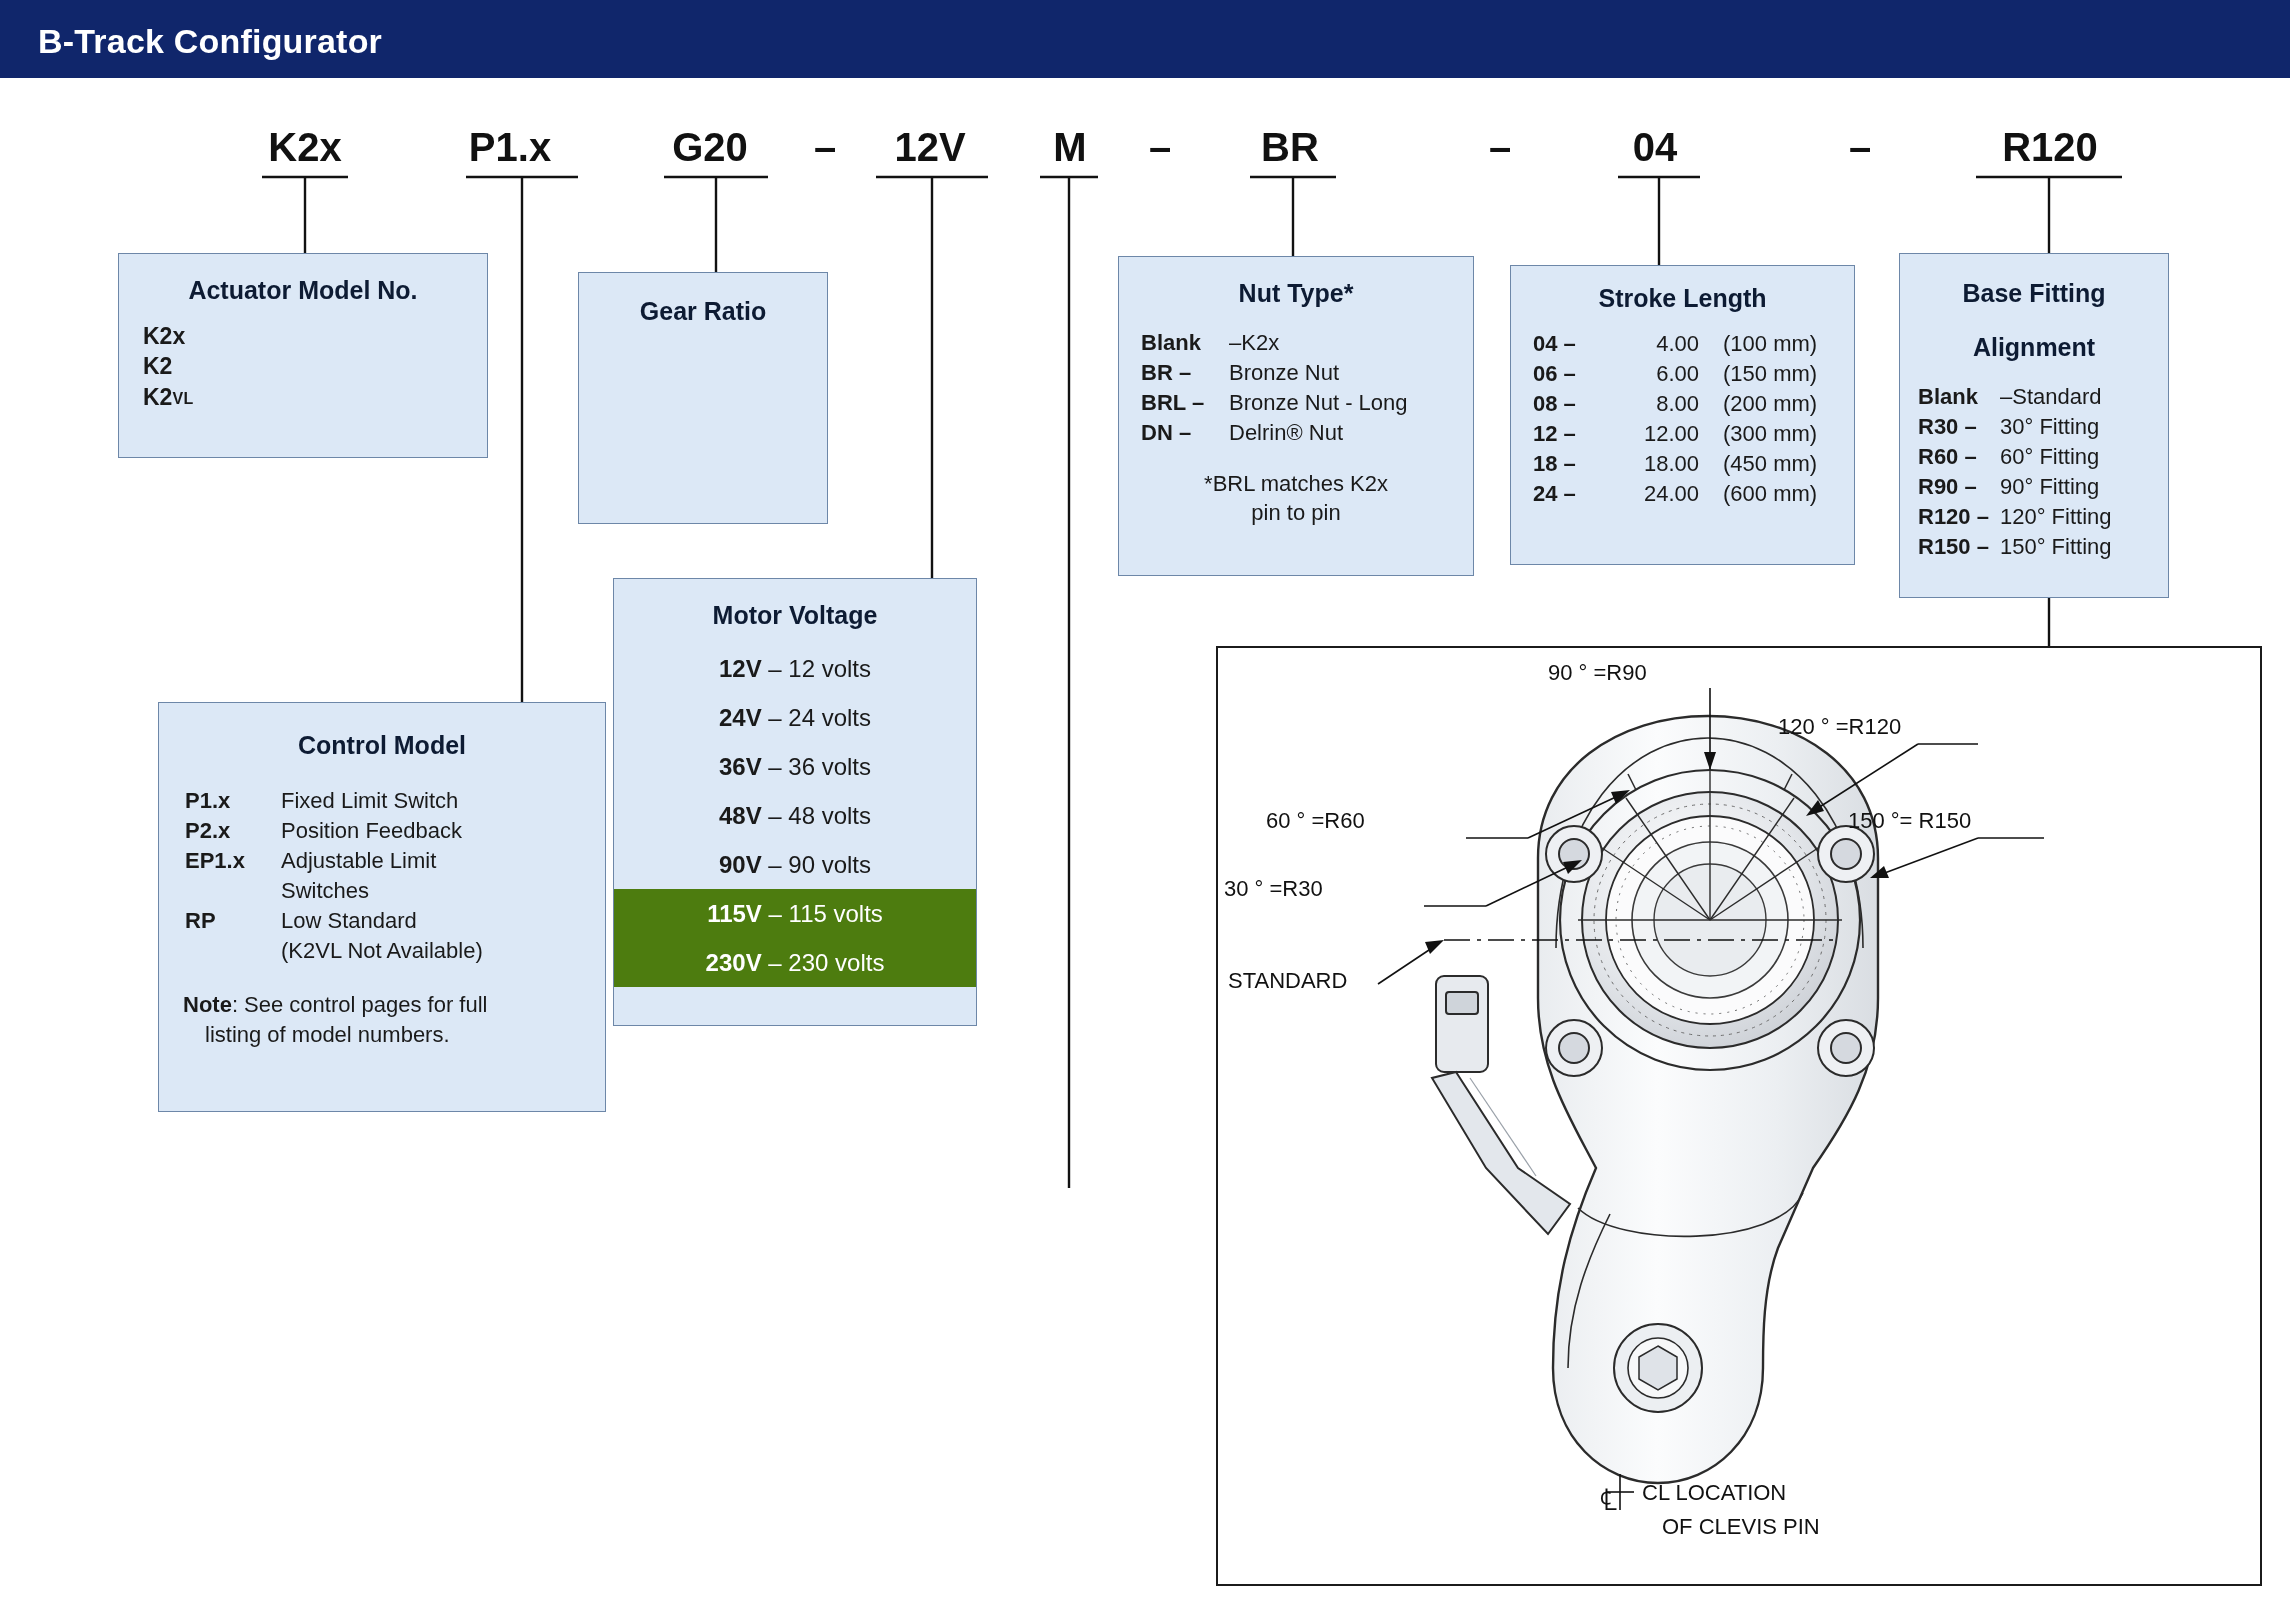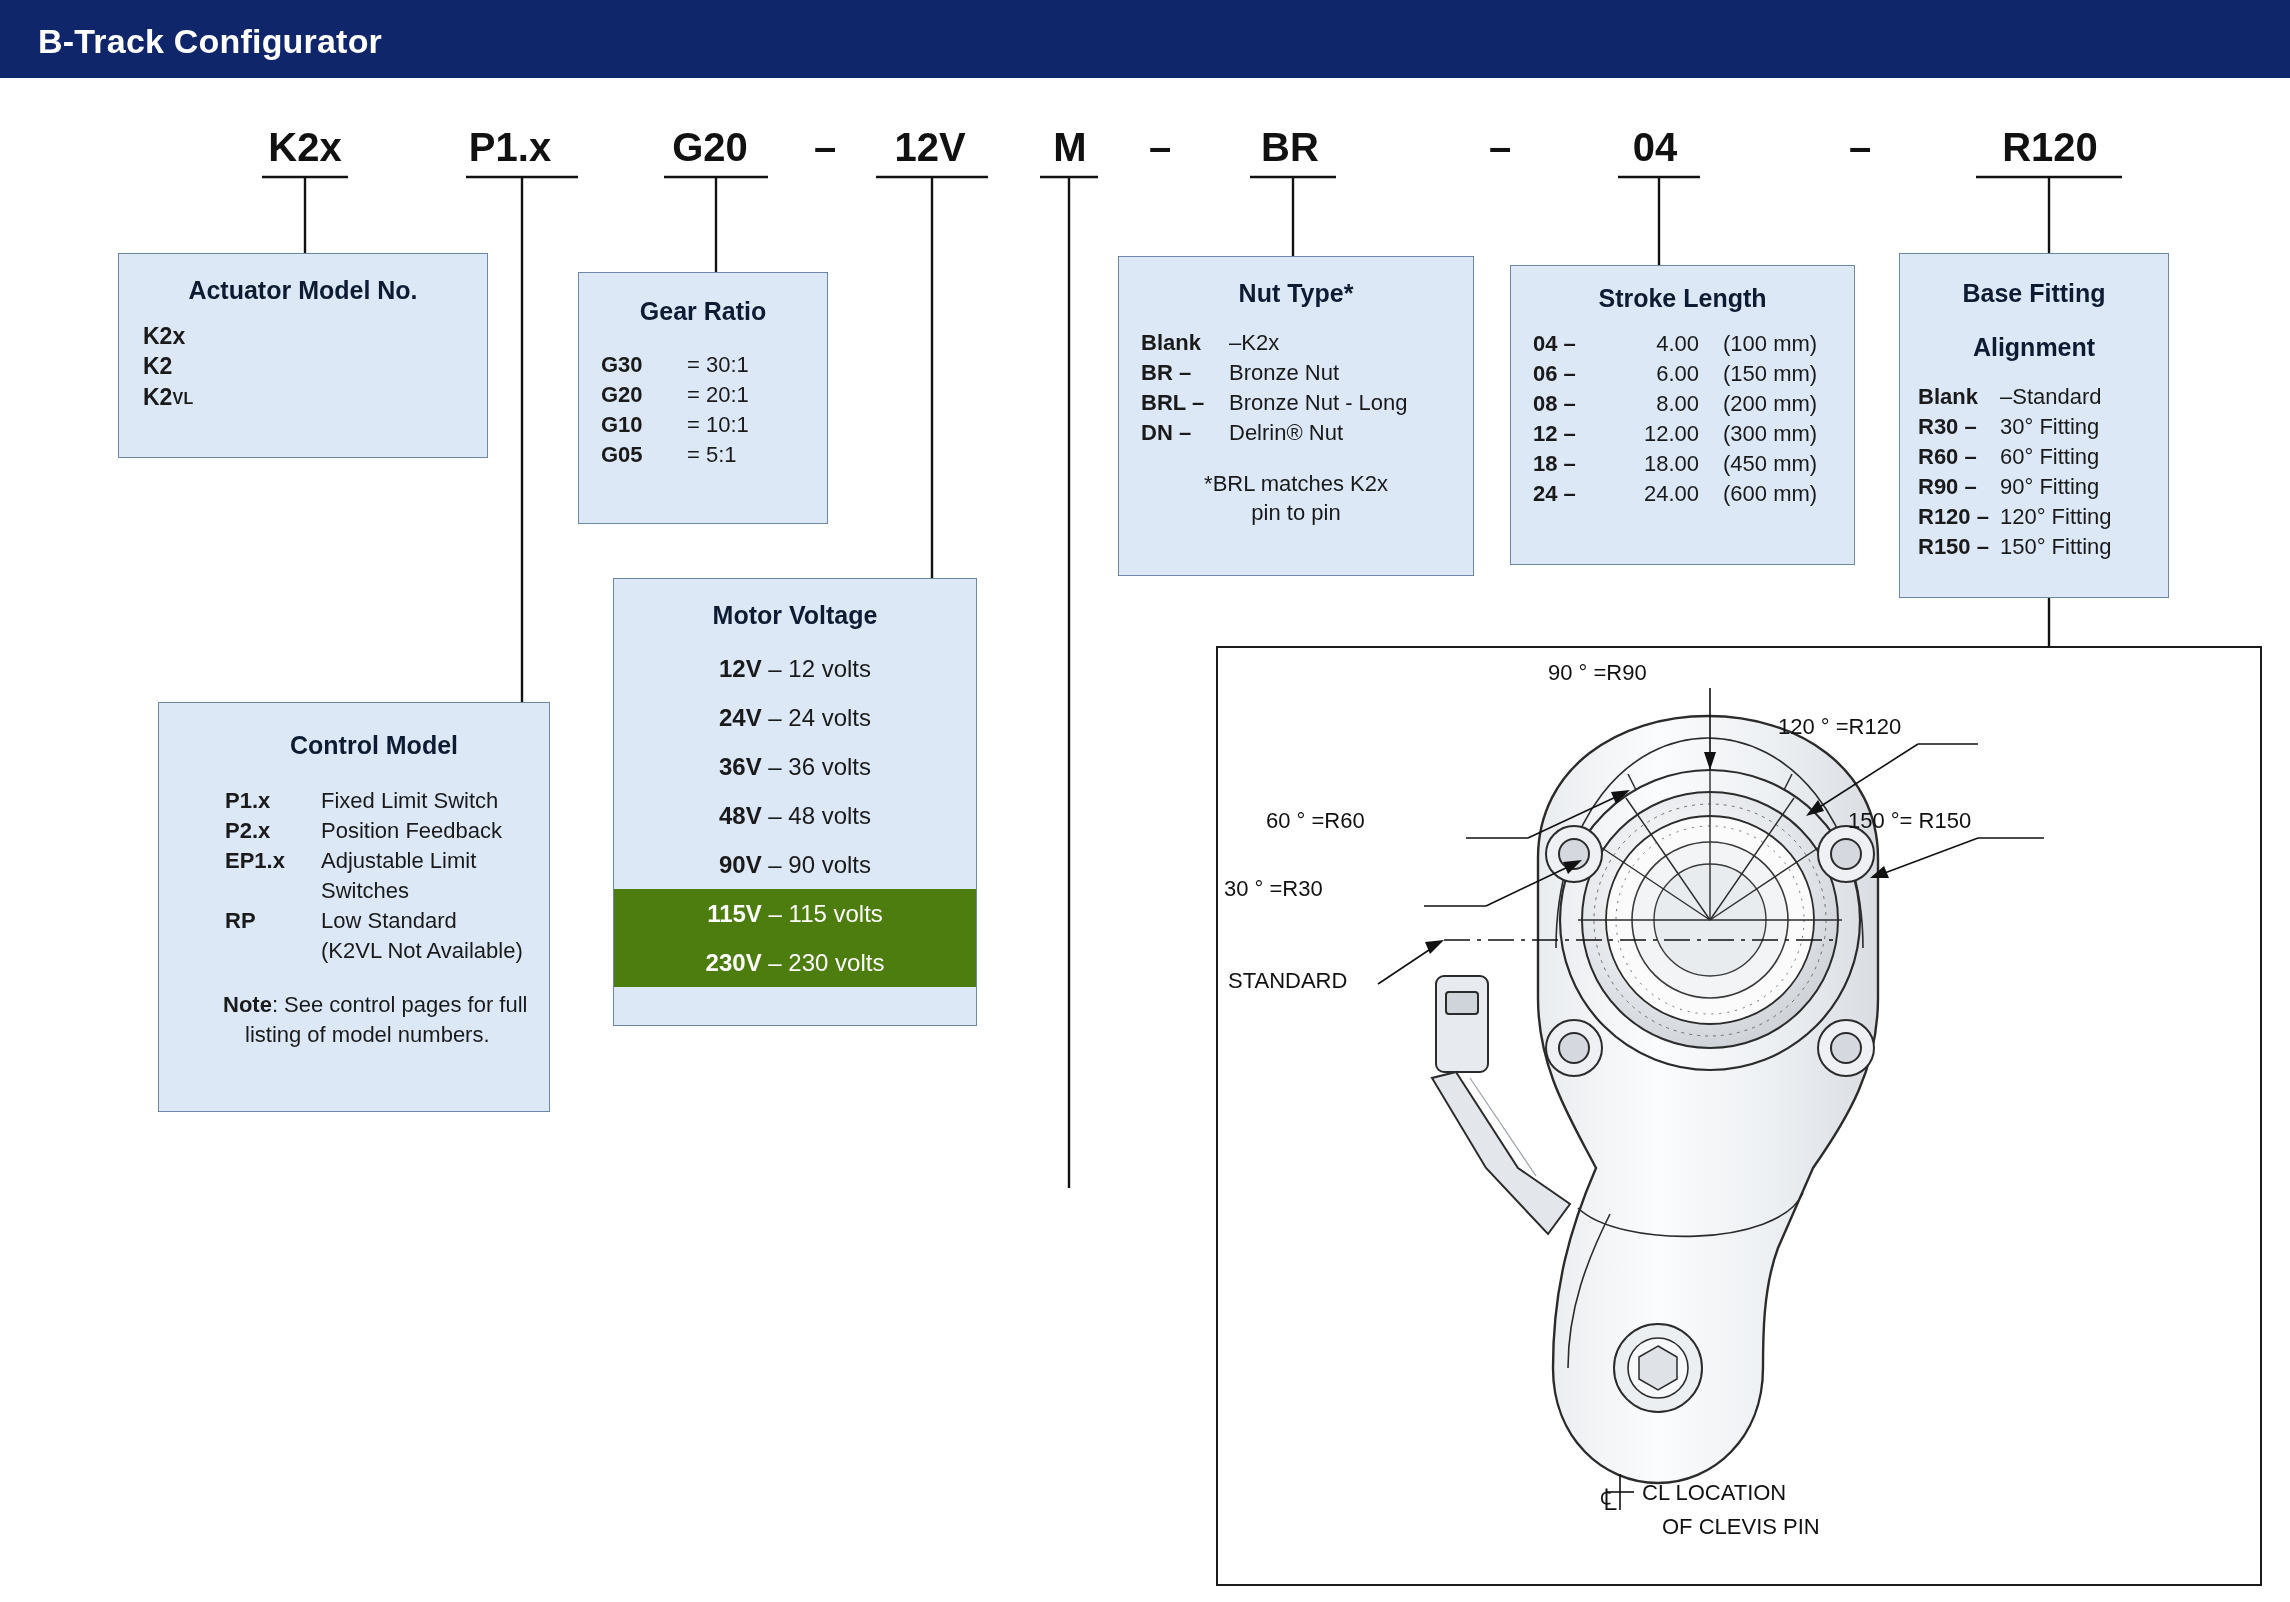--- a/index.html
+++ b/index.html
@@ -87,21 +87,21 @@
   }
   
   #actuator-box { left: 118px; top: 253px; width: 370px; height: 205px; }
   #actuator-box .box-title { margin-top: 22px; }
   #actuator-box .body { margin: 16px 0 0 24px; font-size: 23px; line-height: 1.32; }
 
   #gear-box { left: 578px; top: 272px; width: 250px; height: 252px; }
   #gear-box .box-title { margin-top: 24px; }
   #gear-box .body { margin: 26px 0 0 22px; }
 
-  #control-box { left: 158px; top: 702px; width: 392px; height: 410px; padding-left: 40px; }
+  #control-box { left: 158px; top: 702px; width: 448px; height: 410px; }
   #control-box .box-title { margin-top: 28px; }
   #control-box .body { margin: 28px 0 0 26px; }
   #control-box .note { margin: 22px 18px 0 24px; font-size: 22px; line-height: 1.35; }
 
   #voltage-box { left: 613px; top: 578px; width: 364px; height: 448px; }
   #voltage-box .box-title { margin-top: 22px; }
   #voltage-box .vrow {
     font-size: 24px;
     text-align: center;
     padding: 11px 0 10px 0;
@@ -200,42 +200,20 @@
     <div class="box-title">Actuator Model No.</div>
     <div class="body">
       <div class="b">K2x</div>
       <div class="b">K2</div>
       <div><span class="b">K2</span><span class="b small-caps">VL</span></div>
     </div>
   </div>
 
   <div class="box" id="gear-box">
     <div class="box-title">Gear Ratio</div>
-    <div class="body">
-      <table class="kv">
-        <tbody>
-            <tr>
-          <td class="b" style="width:86px">G30</td>
-          <td>= 30:1</td>
-        </tr>
-        <tr>
-          <td class="b">G20</td>
-          <td>= 20:1</td>
-        </tr>
-        <tr>
-          <td class="b">G10</td>
-          <td>= 10:1</td>
-        </tr>
-        <tr>
-          <td class="b">G05</td>
-          <td>= 5:1</td>
-        </tr>
-      </tbody>
-        </table>
-    </div>
   </div>
 
   <div class="box" id="control-box">
     <div class="box-title">Control Model</div>
     <div class="body">
       <table class="kv">
         <tbody>
             <tr>
           <td class="b" style="width:96px">P1.x</td>
           <td>Fixed Limit Switch</td>

